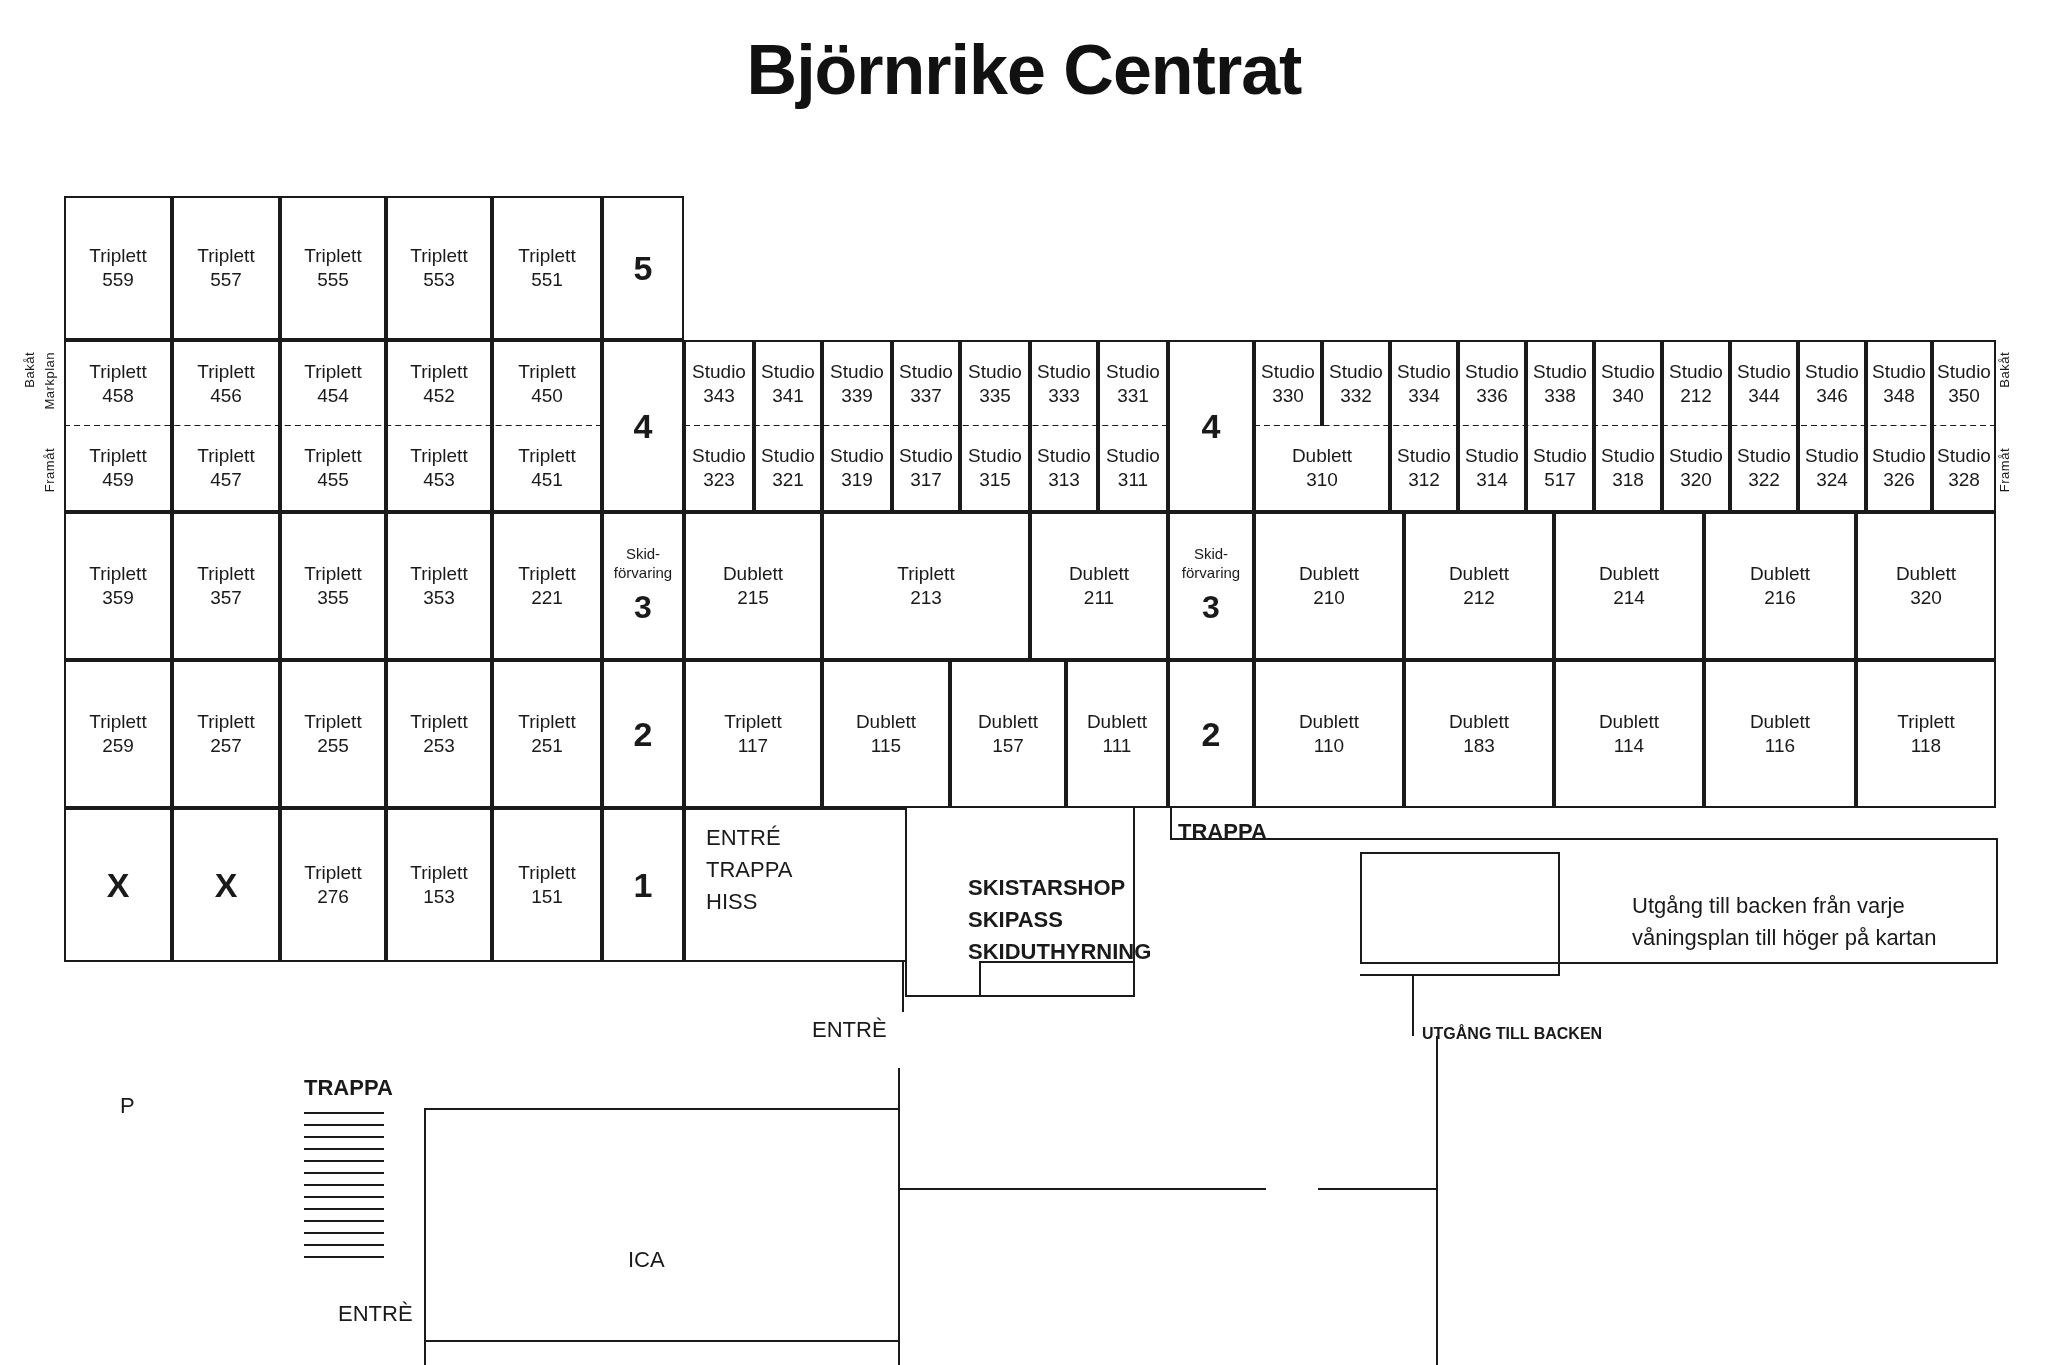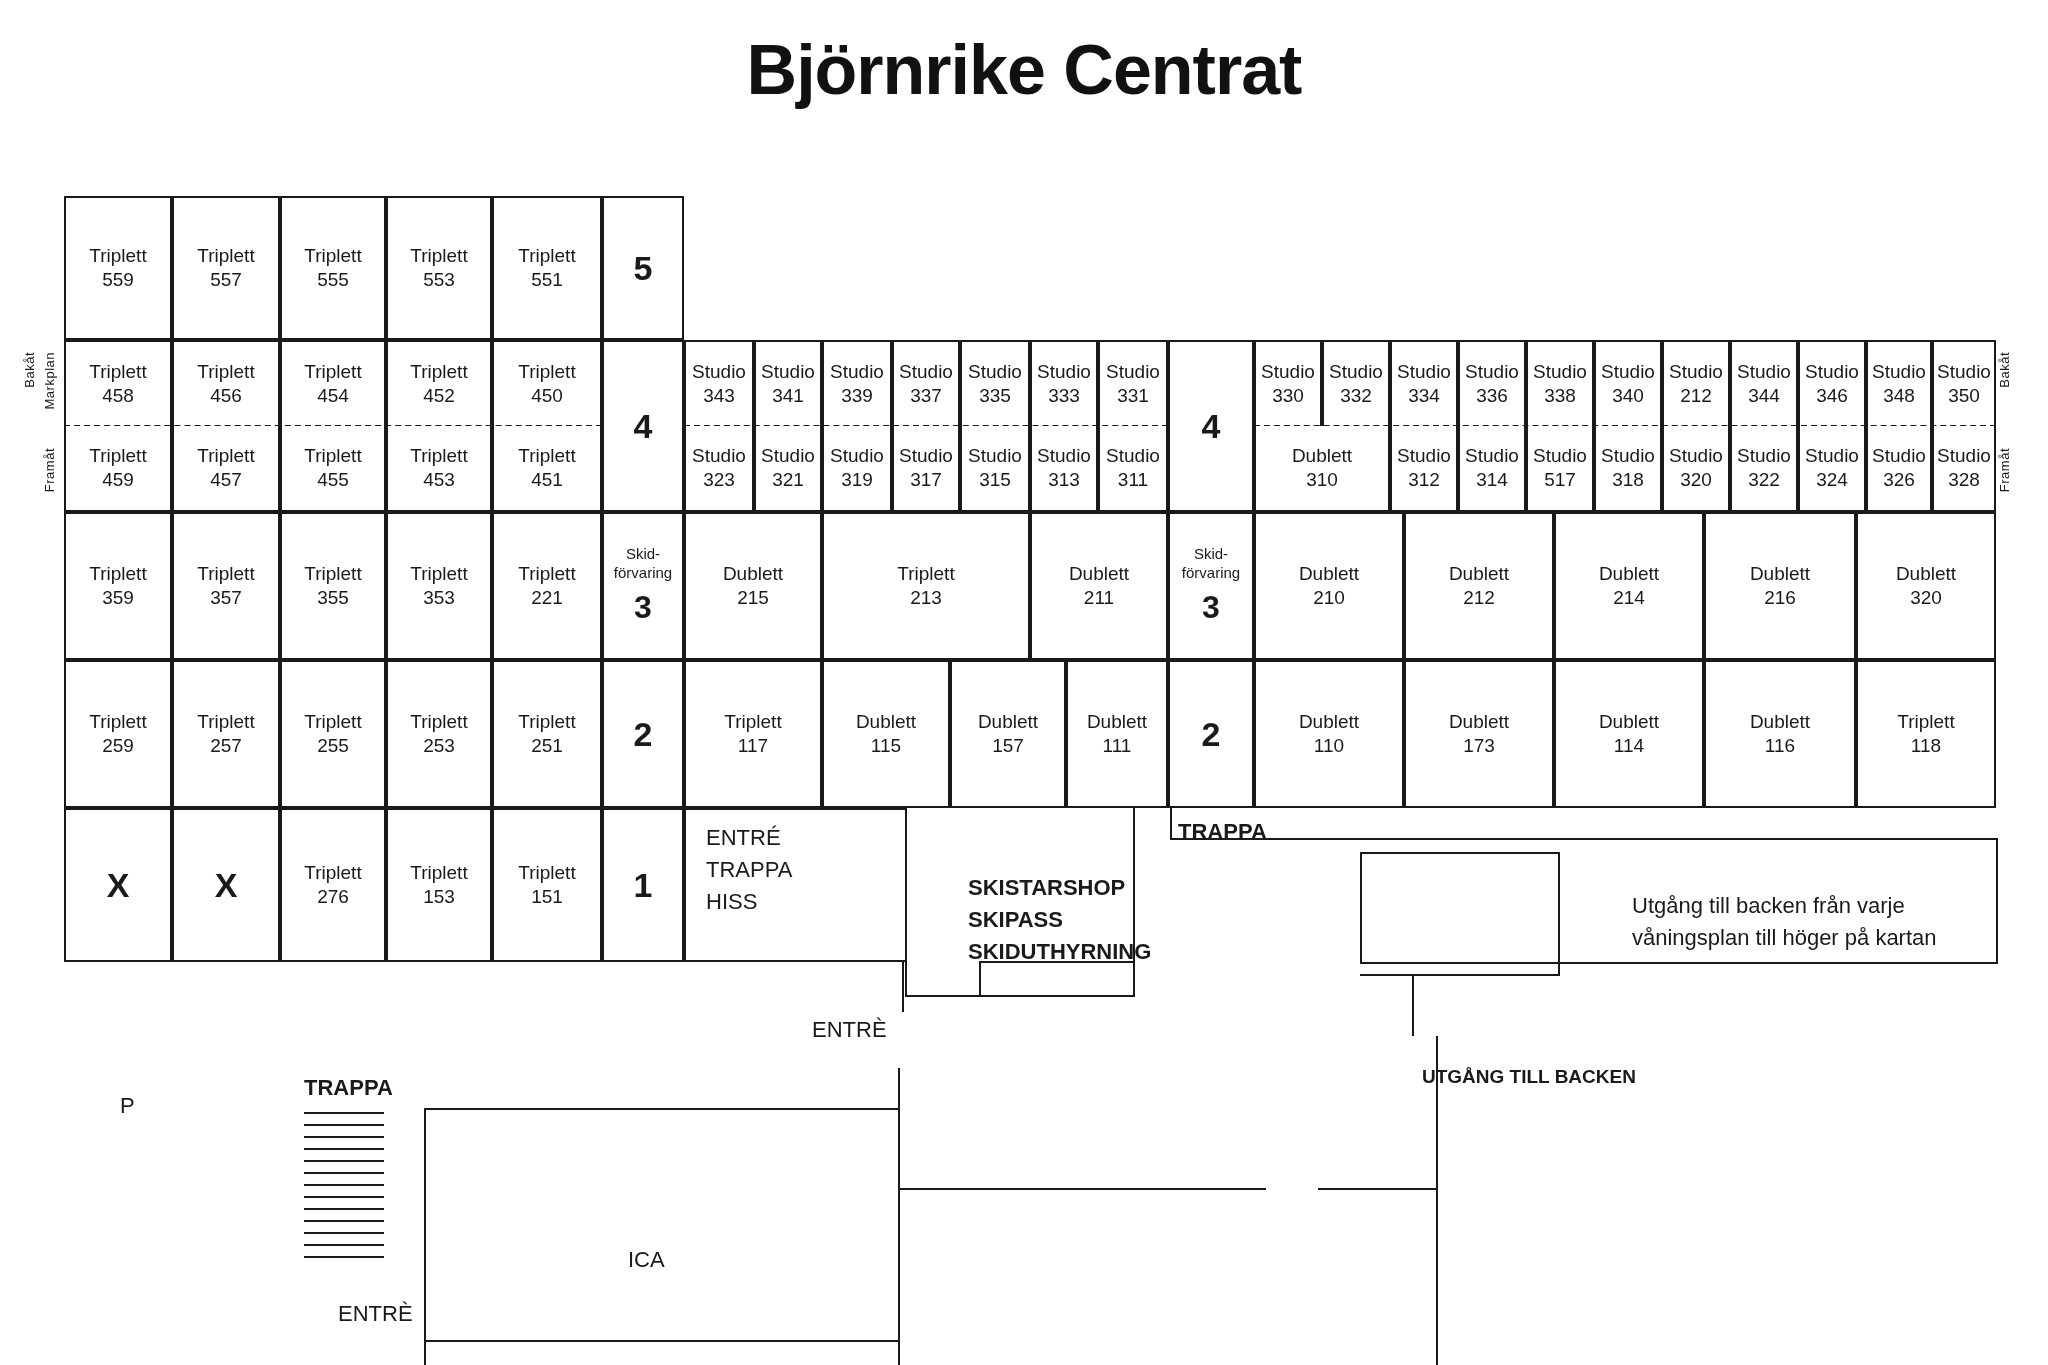--- a/index.html
+++ b/index.html
@@ -35,21 +35,21 @@
   .cell.x{font-size:34px;font-weight:bold;}
   .cell.small{font-size:15px;}
   .cell.small .fl{font-size:32px;font-weight:bold;margin-top:4px;}
   .plain{
     position:absolute;
     font-size:22px;
     line-height:1.45;
     white-space:pre;
   }
   .plain.bold{font-weight:bold;}
-  .plain.cap{font-size:19px;margin-top:41px;}
+  .plain.cap{font-size:16px;}
   .side{
     position:absolute;
     font-size:13px;
     writing-mode:vertical-rl;
     transform:rotate(180deg);
     white-space:nowrap;
     letter-spacing:0.5px;
   }
   .line{
     position:absolute;
@@ -398,21 +398,21 @@
   <span class="l1">Dublett</span>
   <span class="l2">111</span>
 </div>
 <div class="cell floor" style="left:1168px;top:660px;width:86px;height:148px;">2</div>
 <div class="cell" style="left:1254px;top:660px;width:150px;height:148px;">
   <span class="l1">Dublett</span>
   <span class="l2">110</span>
 </div>
 <div class="cell" style="left:1404px;top:660px;width:150px;height:148px;">
   <span class="l1">Dublett</span>
-  <span class="l2">173</span>
+  <span class="l2">183</span>
 </div>
 <div class="cell" style="left:1554px;top:660px;width:150px;height:148px;">
   <span class="l1">Dublett</span>
   <span class="l2">114</span>
 </div>
 <div class="cell" style="left:1704px;top:660px;width:152px;height:148px;">
   <span class="l1">Dublett</span>
   <span class="l2">116</span>
 </div>
 <div class="cell" style="left:1856px;top:660px;width:140px;height:148px;">

